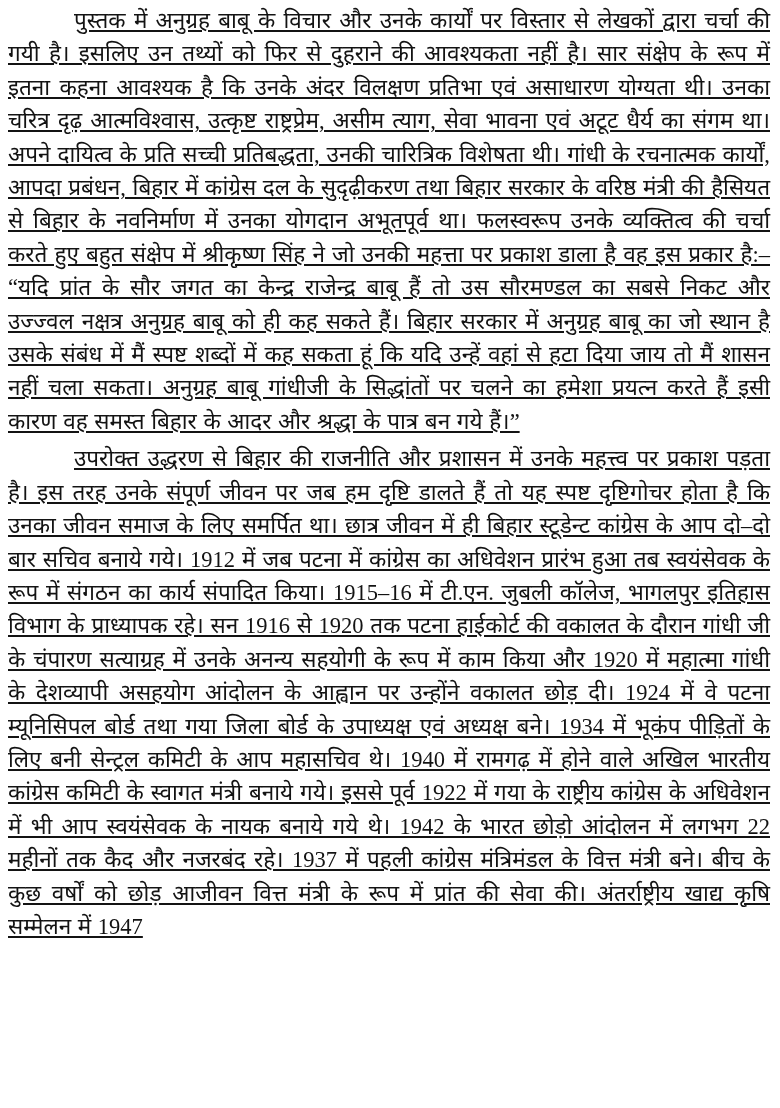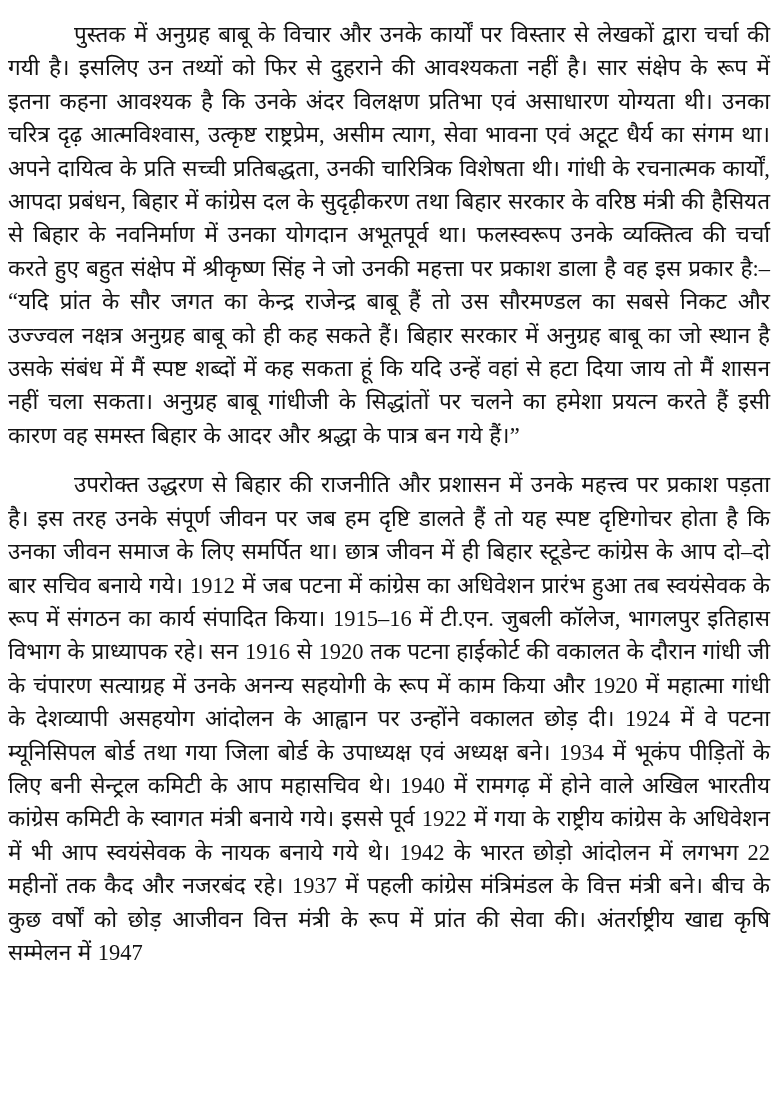--- a/index.html
+++ b/index.html
@@ -10,35 +10,36 @@
   body {
     width: 780px;
     height: 1108px;
     overflow: hidden;
     font-family: "Liberation Serif", "DejaVu Serif", serif;
   }
   .page {
     box-sizing: border-box;
     width: 780px;
     height: 1108px;
-    padding: 18px 10px 0 8px;
+    padding: 4px 10px 0 8px;
     background: #ffffff;
     color: #131313;
+    text-decoration: underline;
   }
   .para {
     margin: 0;
     font-size: 22.5px;
     line-height: 33.4px;
     text-align: justify;
     text-indent: 66px;
     word-spacing: 1px;
     -webkit-font-smoothing: antialiased;
   }
   .para + .para {
-    margin-top: 16px;
+    margin-top: 4px;
   }
 </style>
 </head>
 <body>
 
 <div class="page">
   <p class="para">पुस्तक में अनुग्रह बाबू के विचार और उनके कार्यों पर विस्तार से लेखकों द्वारा चर्चा की गयी है। इसलिए उन तथ्यों को फिर से दुहराने की आवश्यकता नहीं है। सार संक्षेप के रूप में इतना कहना आवश्यक है कि उनके अंदर विलक्षण प्रतिभा एवं असाधारण योग्यता थी। उनका चरित्र दृढ़ आत्मविश्वास, उत्कृष्ट राष्ट्रप्रेम, असीम त्याग, सेवा भावना एवं अटूट धैर्य का संगम था। अपने दायित्व के प्रति सच्ची प्रतिबद्धता, उनकी चारित्रिक विशेषता थी। गांधी के रचनात्मक कार्यों, आपदा प्रबंधन, बिहार में कांग्रेस दल के सुदृढ़ीकरण तथा बिहार सरकार के वरिष्ठ मंत्री की हैसियत से बिहार के नवनिर्माण में उनका योगदान  अभूतपूर्व था। फलस्वरूप उनके व्यक्तित्व की चर्चा करते हुए बहुत संक्षेप में श्रीकृष्ण सिंह ने जो उनकी महत्ता पर प्रकाश डाला है वह इस प्रकार है:– “यदि प्रांत के सौर जगत का केन्द्र राजेन्द्र बाबू हैं तो उस सौरमण्डल का सबसे निकट और उज्ज्वल नक्षत्र अनुग्रह बाबू को ही कह सकते हैं। बिहार सरकार में अनुग्रह बाबू का जो स्थान है उसके संबंध में मैं स्पष्ट शब्दों में कह सकता हूं कि यदि उन्हें वहां से हटा दिया जाय तो मैं शासन नहीं चला सकता। अनुग्रह बाबू गांधीजी के सिद्धांतों पर चलने का हमेशा प्रयत्न करते हैं इसी कारण वह समस्त बिहार के आदर और श्रद्धा के पात्र बन गये हैं।”</p>
   <p class="para">उपरोक्त उद्धरण से बिहार की राजनीति और प्रशासन में उनके महत्त्व पर प्रकाश पड़ता है। इस तरह उनके संपूर्ण जीवन पर जब हम दृष्टि डालते हैं तो यह स्पष्ट दृष्टिगोचर होता है कि उनका जीवन समाज के लिए समर्पित था। छात्र जीवन में ही बिहार स्टूडेन्ट कांग्रेस के आप दो–दो बार सचिव बनाये गये। 1912 में जब पटना में कांग्रेस का अधिवेशन प्रारंभ हुआ तब स्वयंसेवक के रूप में संगठन का कार्य संपादित किया। 1915–16 में टी.एन. जुबली कॉलेज, भागलपुर इतिहास विभाग के प्राध्यापक रहे। सन 1916 से 1920 तक पटना हाईकोर्ट की वकालत के दौरान गांधी जी के चंपारण सत्याग्रह में उनके अनन्य सहयोगी के रूप में काम किया और 1920 में महात्मा गांधी के देशव्यापी असहयोग आंदोलन के आह्वान पर उन्होंने वकालत छोड़ दी। 1924 में वे पटना म्यूनिसिपल बोर्ड तथा गया जिला बोर्ड के उपाध्यक्ष एवं अध्यक्ष बने। 1934 में भूकंप पीड़ितों के लिए बनी सेन्ट्रल कमिटी के आप महासचिव थे। 1940 में रामगढ़ में होने वाले अखिल भारतीय कांग्रेस कमिटी के स्वागत मंत्री बनाये गये। इससे पूर्व 1922 में गया के राष्ट्रीय कांग्रेस के अधिवेशन में भी आप स्वयंसेवक के नायक बनाये गये थे। 1942 के भारत छोड़ो आंदोलन में लगभग 22 महीनों तक कैद और नजरबंद रहे। 1937  में पहली कांग्रेस मंत्रिमंडल के वित्त मंत्री बने। बीच के कुछ वर्षों को छोड़ आजीवन वित्त मंत्री के रूप में प्रांत की सेवा की। अंतर्राष्ट्रीय खाद्य कृषि सम्मेलन में 1947</p>
 </div>
 

